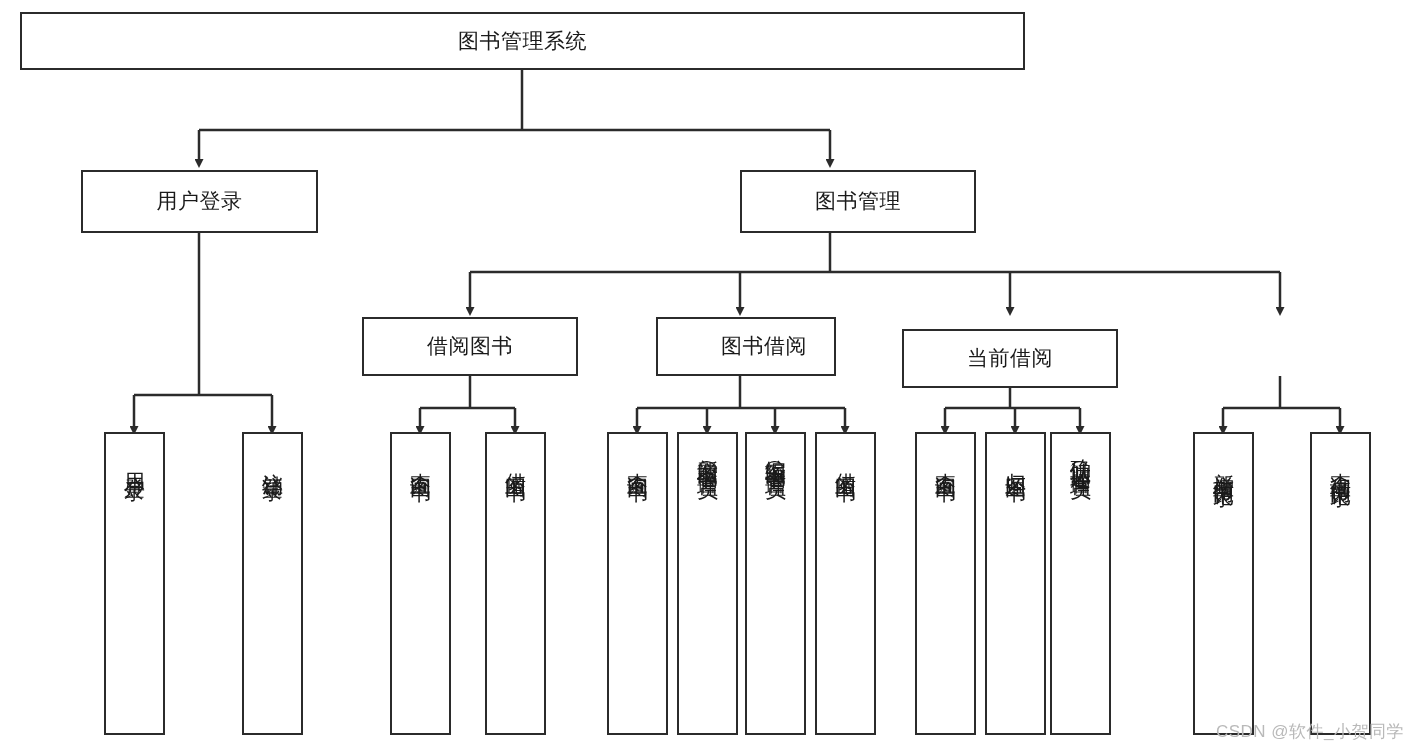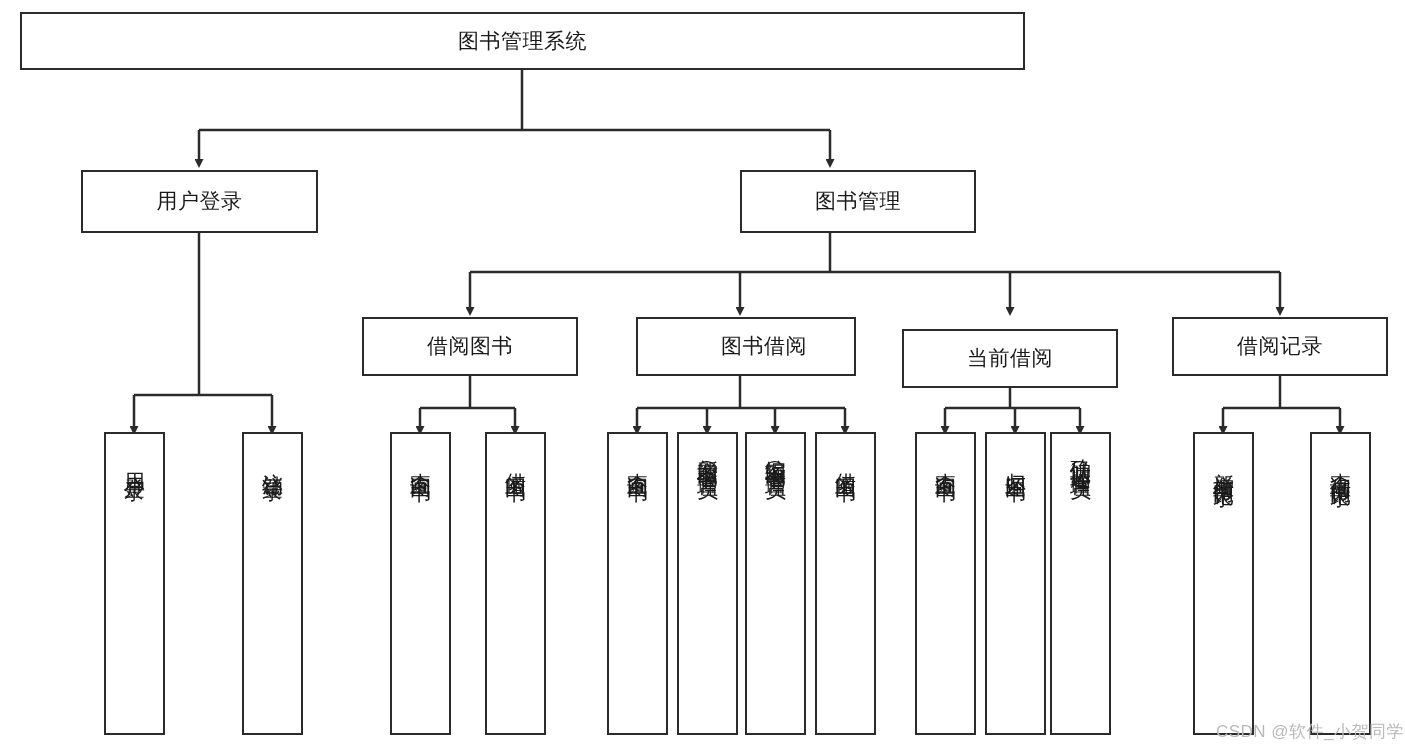--- a/index.html
+++ b/index.html
@@ -143,29 +143,26 @@
   <div class="node level-1" style="left:81px; top:170px; width:237px; height:63px;">
     <span class="node-label">用户登录</span>
   </div>
   <div class="node level-1" style="left:712px; top:170px; width:236px; height:63px;margin-left:28px;">
     <span class="node-label">图书管理</span>
   </div>
 
   <div class="node level-2" style="left:362px; top:317px; width:216px; height:59px;">
     <span class="node-label">借阅图书</span>
   </div>
-  <div class="node level-2" style="left:636px; top:317px; width:220px; height:59px;padding-left:36px;">
+  <div class="node level-2" style="left:656px; top:317px; width:180px; height:59px;padding-left:36px;">
     <span class="node-label">图书借阅</span>
   </div>
   <div class="node level-2" style="left:902px; top:317px; width:216px; height:59px;margin-top:12px;">
     <span class="node-label">当前借阅</span>
   </div>
-  <div class="node level-2" style="left:1172px; top:317px; width:216px; height:59px;">
-    <span class="node-label">借阅记录</span>
-  </div>
 
   <div class="node leaf" style="left:104px; top:432px; width:61px; height:303px;">
     <span class="node-label">用户登录</span>
   </div>
   <div class="node leaf" style="left:242px; top:432px; width:61px; height:303px;">
     <span class="node-label">注销登录</span>
   </div>
 
   <div class="node leaf" style="left:390px; top:432px; width:61px; height:303px;">
     <span class="node-label">查询图书</span>

